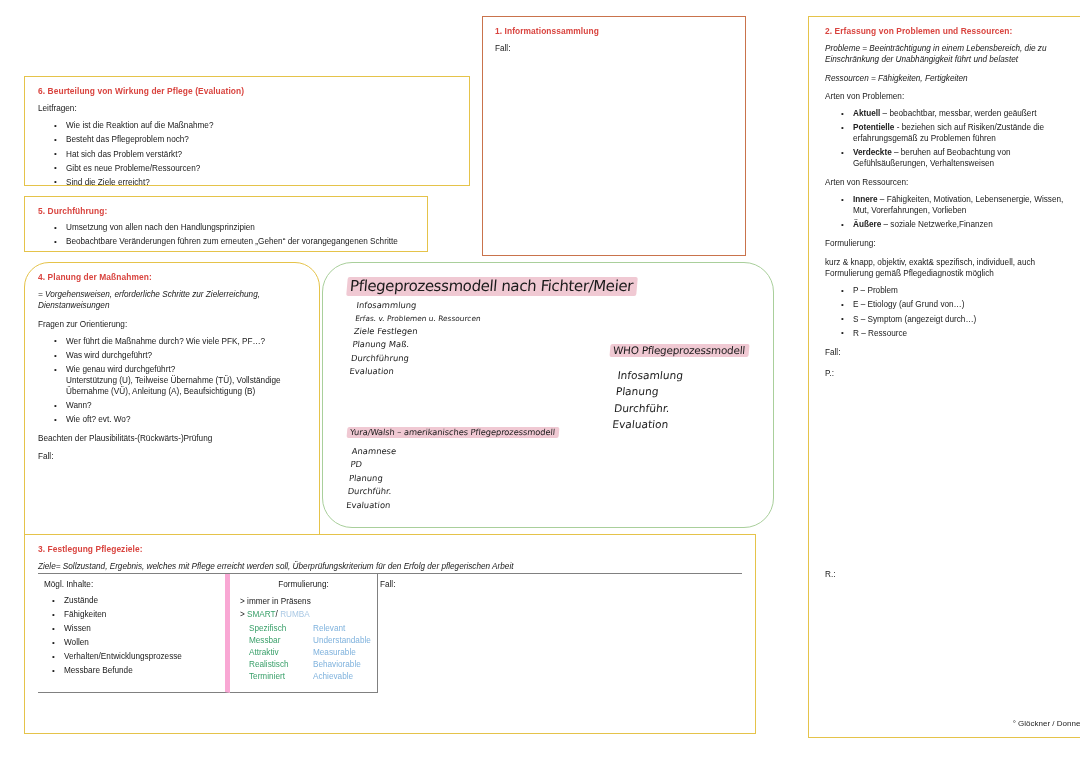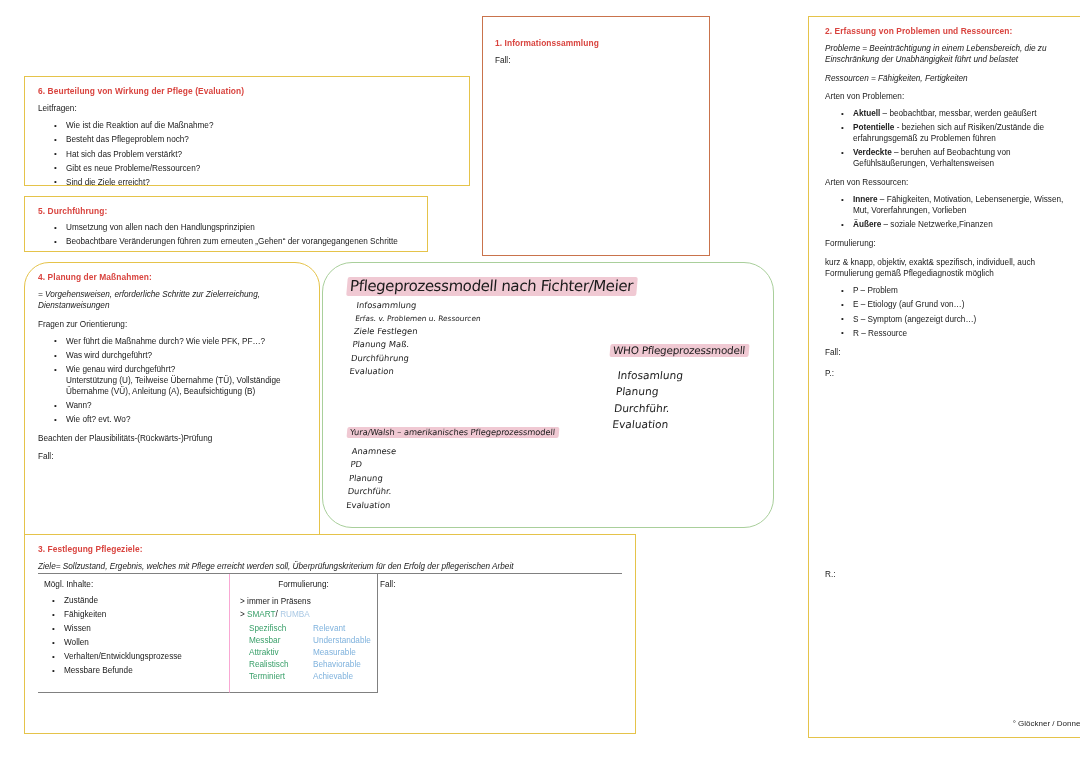--- a/index.html
+++ b/index.html
@@ -80,49 +80,49 @@
     color: #111;
     letter-spacing: .005em;
   }
 
   
   #box6 { left: 24px; top: 76px;  width: 446px; height: 110px; padding: 9px 13px; }
   #box5 { left: 24px; top: 196px; width: 404px; height: 56px;  padding: 9px 13px; }
   #box4 { left: 24px; top: 262px; width: 296px; height: 300px; padding: 9px 13px; border-radius: 25px; }
 
   
-  #box1 { left: 482px; top: 16px; width: 228px; height: 240px; padding: 21px 12px; }
+  #box1 { left: 482px; top: 16px; width: 264px; height: 240px; padding: 9px 12px; }
 
   
   #box2 {
     left: 808px; top: 16px; width: 288px; height: 722px;
     padding: 9px 16px;
   }
   #box2 .credit {
     position: absolute;
     right: 12px; bottom: 9px;
     font-size: 8px;
     color: #1d1d1d;
   }
 
   
-  #box3 { left: 24px; top: 534px; width: 612px; height: 200px; padding: 9px 13px 0 13px; }
+  #box3 { left: 24px; top: 534px; width: 732px; height: 200px; padding: 9px 13px 0 13px; }
   #box3 .lead { margin-bottom: 8px; }
   .tbl {
     position: absolute;
     left: 13px; right: 13px; top: 38px; bottom: 40px;
     border-top: 1px solid #808080;
     display: flex;
   }
   .tbl .col {
     box-sizing: border-box;
     padding: 6px 0 0 0;
     position: relative;
   }
-  .col-a { width: 192px; border-right: 1px solid #f9a8d4; border-bottom:1px solid #808080;}
+  .col-a { width: 192px; border-right: 5px solid #f9a8d4; border-bottom:1px solid #808080;}
   .col-b { width: 148px; border-right: 1px solid #808080; border-bottom:1px solid #808080; }
   .col-c { flex: 1; padding-left: 10px; }
   .col-head {
     font-size: 8.2px;
     margin: 0 0 7px 0;
   }
   .col-a .col-head { padding-left: 6px; }
   .col-b .col-head { text-align: center; }
   .col-c .col-head { padding-left: 2px; }
 

